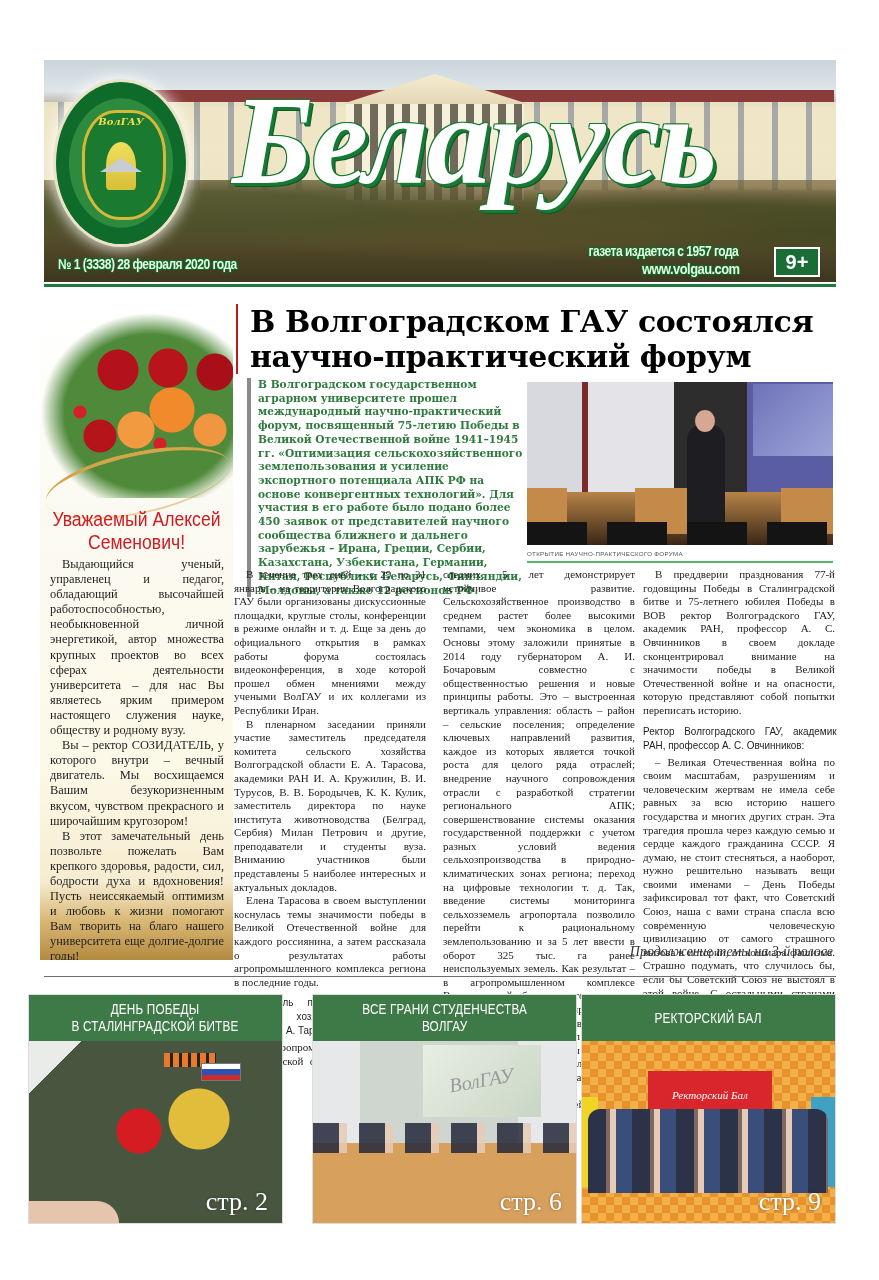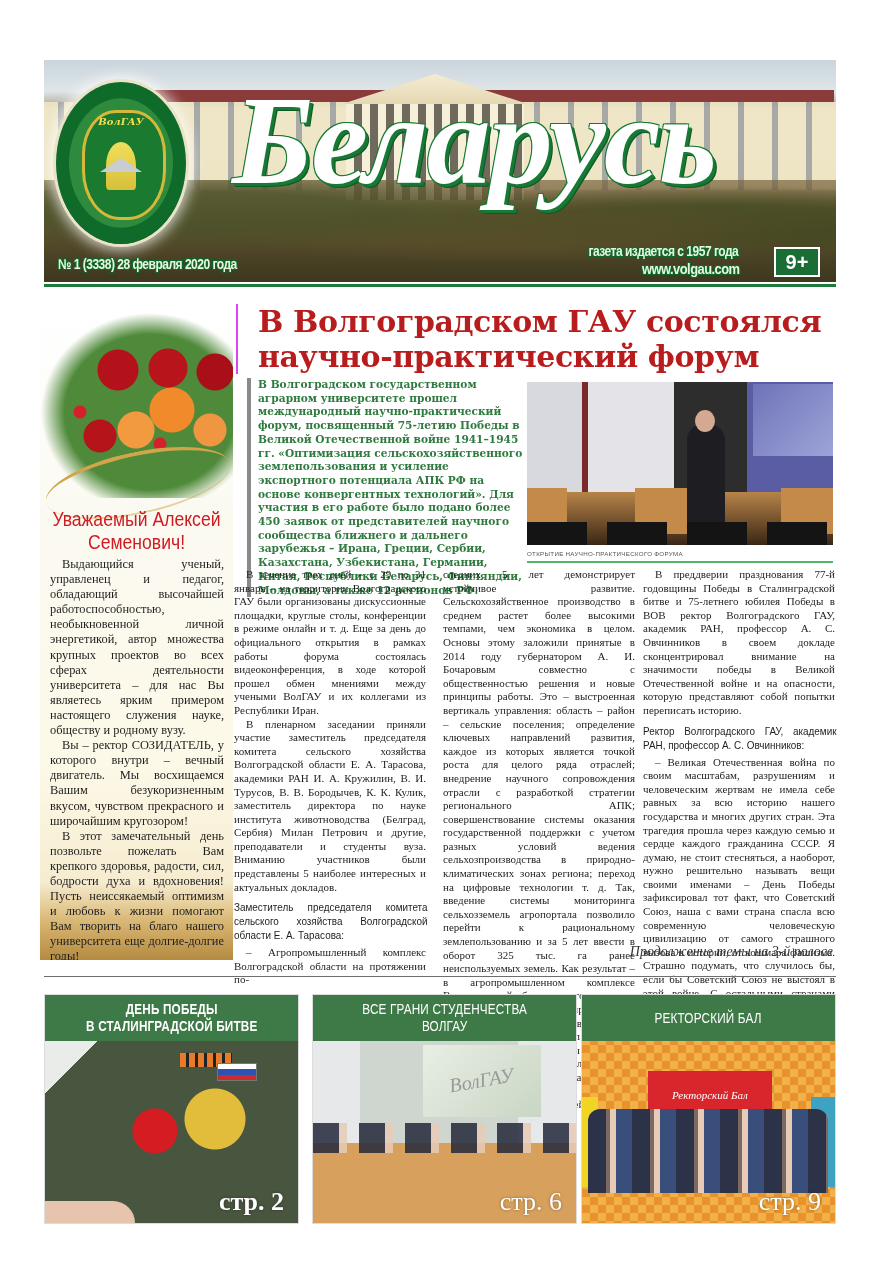--- a/index.html
+++ b/index.html
@@ -66,21 +66,21 @@
   .swirl { position:absolute; left:4px; top:140px; width:188px; height:56px; border-radius:50%;
     border-top:4px solid #d2a54a; border-bottom:2px solid rgba(210,165,74,.5); transform:rotate(-12deg); }
   .greet-title { position:absolute; left:0; top:196px; width:193px; text-align:center; font-family:"Liberation Sans", sans-serif;
     font-size:20px; line-height:23px; color:#cf1b22; transform:scaleX(.88); }
   .greet-text { position:absolute; left:10px; top:245px; width:174px; font-family:"Liberation Serif", serif; font-size:12.4px; line-height:15.1px;
     color:#1e1e1e; text-align:justify; hyphens:auto; }
   .greet-text p { margin:0; text-indent:12px; }
 
   
   .headline { position:absolute; left:236px; top:304px; width:600px; font-family:"DejaVu Serif", serif; font-size:30px; line-height:35px;
-    color:#b91c1c; letter-spacing:-0.4px; border-left:2px solid #d946ef; padding-left:20px; }
+    color:#000000; letter-spacing:-0.4px; border-left:2px solid #b91c1c; padding-left:12px; }
   .lede { position:absolute; left:247px; top:378px; width:265px; border-left:4px solid #8a8a8a; padding-left:7px;
     font-family:"DejaVu Serif", serif; font-weight:bold; font-size:10.6px; line-height:13.7px; color:#2f7a3e; }
   .photo { position:absolute; left:527px; top:382px; width:306px; height:163px; overflow:hidden;
     background: linear-gradient(90deg, #d8d9de 0 18%, #7a2a2a 18% 20%, #e4e4e8 20% 48%, #2d2d2d 48% 72%, #5b5da4 72% 100%); }
   .photo-screen { position:absolute; left:226px; top:2px; width:80px; height:72px; background:linear-gradient(135deg,#6f73b8,#9da4d8); }
   .photo-stage { position:absolute; left:0; top:110px; width:306px; height:53px; background:linear-gradient(180deg,#b78448,#3a2616); }
   .photo-desk { position:absolute; height:46px; background:#c48a4a; top:106px; }
   .photo-man { position:absolute; left:160px; top:42px; width:38px; height:112px; background:#1e1e22; border-radius:16px 16px 2px 2px; }
   .photo-head { position:absolute; left:168px; top:28px; width:20px; height:22px; background:#d5a892; border-radius:50%; }
   .photo-speakers { position:absolute; left:0; top:140px; width:306px; height:23px;
@@ -103,21 +103,21 @@
 
   
   .teaser { position:absolute; top:994px; width:253px; height:228px; overflow:hidden; border:1px solid #dcdcdc; }
   .teaser-head { position:absolute; left:0; top:0; width:100%; height:46px; background:#3e7a47; color:#ffffff; display:flex; align-items:center;
     justify-content:center; text-align:center; font-family:"Liberation Sans", sans-serif; font-size:14.5px; line-height:17px;
     text-transform:uppercase; letter-spacing:.2px; transform-origin:center; }
   .teaser-head span { display:block; transform:scaleX(.9); }
   .teaser-img { position:absolute; left:0; top:46px; width:100%; height:182px; }
   .teaser-page { position:absolute; right:14px; bottom:6px; font-family:"Liberation Serif", serif; font-size:26px; color:#ffffff;
     text-shadow:0 0 3px rgba(0,0,0,.4); }
-  .t1 { left:44px;font-weight:bold; }
+  .t1 { left:28px; }
   .t2 { left:312px;padding-left:10px; }
   .t3 { left:581px; }
   .t1 .teaser-img { background:
       radial-gradient(circle at 110px 90px, #d41c22 0 22px, transparent 23px),
       radial-gradient(circle at 170px 78px, #e2bd3c 0 30px, transparent 31px),
       linear-gradient(135deg, #e9ece9 0 12%, #48553f 12% 100%); }
   .t1 .ribbon { position:absolute; left:135px; top:12px; width:52px; height:14px; background:repeating-linear-gradient(90deg,#e77b2b 0 6px,#222 6px 9px); }
   .t1 .flag { position:absolute; left:172px; top:22px; width:38px; height:16px; background:linear-gradient(180deg,#fff 0 33%,#2e52b3 33% 66%,#cc2b2b 66%); border:1px solid #777; }
   .t1 .hand { position:absolute; left:0; top:160px; width:90px; height:22px; background:#e7c4ad; border-radius:0 30px 0 0; }
   .t2 .teaser-img { background:
@@ -186,20 +186,21 @@
   <div class="photo-man"></div>
   <div class="photo-head"></div>
   <div class="photo-speakers"></div>
 </div>
 <div class="caption">Открытие научно-практического форума</div>
 <div class="caption-rule"></div>
 
 <div class="col col1">
   <p>В течение трех дней – с 29 по 31 января – на территории Волгоградского ГАУ были организованы дискуссионные площадки, круглые столы, конференции в режиме онлайн и т. д. Еще за день до официального открытия в рамках работы форума состоялась видеоконференция, в ходе которой прошел обмен мнениями между учеными ВолГАУ и их коллегами из Республики Иран.</p>
   <p>В пленарном заседании приняли участие заместитель председателя комитета сельского хозяйства Волгоградской области Е. А. Тарасова, академики РАН И. А. Кружилин, В. И. Турусов, В. В. Бородычев, К. К. Кулик, заместитель директора по науке института животноводства (Белград, Сербия) Милан Петрович и другие, преподаватели и студенты вуза. Вниманию участников были представлены 5 наиболее интересных и актуальных докладов.</p>
+  <p>Елена Тарасова в своем выступлении коснулась темы значимости победы в Великой Отечественной войне для каждого россиянина, а затем рассказала о результатах работы агропромышленного комплекса региона в последние годы.</p>
   <p class="sub">Заместитель председателя комитета сельского хозяйства Волгоградской области Е. А. Тарасова:</p>
   <p>– Агропромышленный комплекс Волгоградской области на протяжении по-</p>
 </div>
 
 <div class="col col2">
   <p style="text-indent:0">следних 5 лет демонстрирует устойчивое развитие. Сельскохозяйственное производство в среднем растет более высокими темпами, чем экономика в целом. Основы этому заложили принятые в 2014 году губернатором А. И. Бочаровым совместно с общественностью решения и новые принципы работы. Это – выстроенная вертикаль управления: область – район – сельские поселения; определение ключевых направлений развития, каждое из которых является точкой роста для целого ряда отраслей; внедрение научного сопровождения отрасли с разработкой стратегии регионального АПК; совершенствование системы оказания государственной поддержки с учетом разных условий ведения сельхозпроизводства в природно-климатических зонах региона; переход на цифровые технологии т. д. Так, введение системы мониторинга сельхозземель агропортала позволило перейти к рациональному землепользованию и за 5 лет ввести в оборот 325 тыс. га ранее неиспользуемых земель. Как результат – в агропромышленном комплексе Волгоградской области ежегодно растет валовой объем производства сельхозпродукции. И если в 2013 году этот показатель составлял 90 млрд рублей, то в 2019 году мы вышли на производство более 140 млрд рублей. Сегодня Волгоградская область прочно закрепила свои позиции в десятке сельхозтоваропроизводителей России.</p>
 </div>
 
 <div class="col col3">
   <p>В преддверии празднования 77-й годовщины Победы в Сталинградской битве и 75-летнего юбилея Победы в ВОВ ректор Волгоградского ГАУ, академик РАН, профессор А. С. Овчинников в своем докладе сконцентрировал внимание на значимости победы в Великой Отечественной войне и на опасности, которую представляют собой попытки переписать историю.</p>

